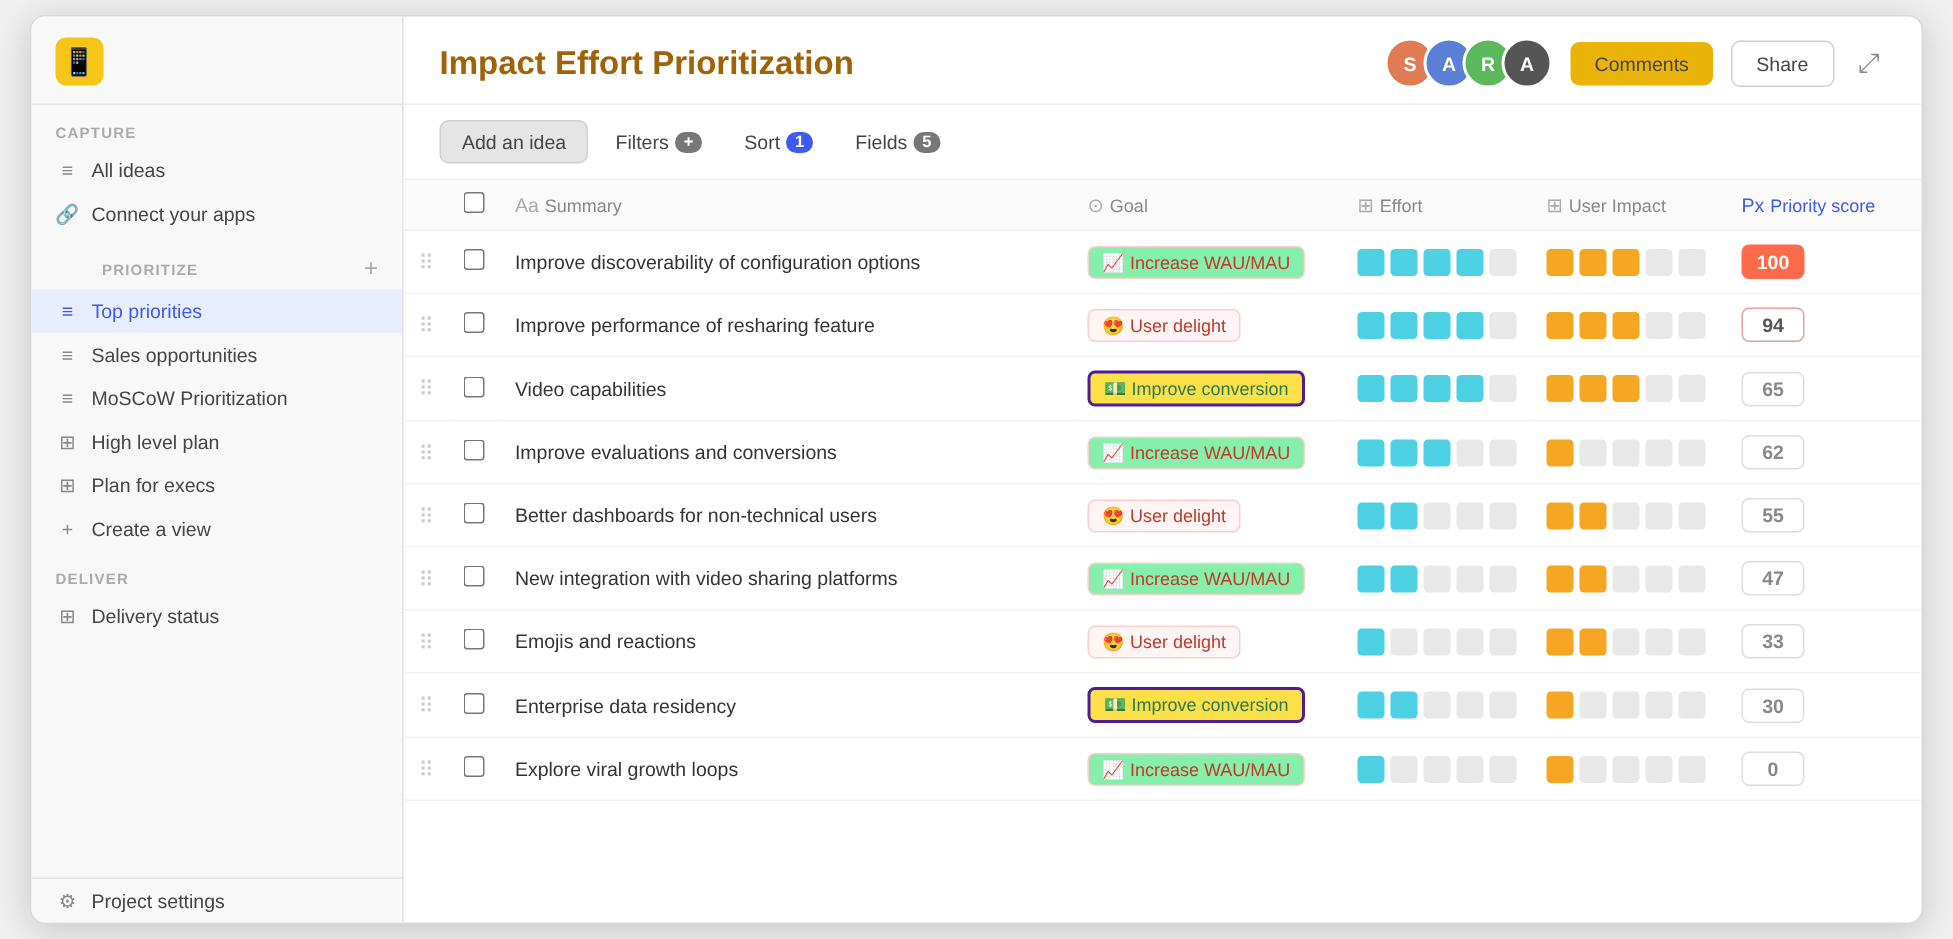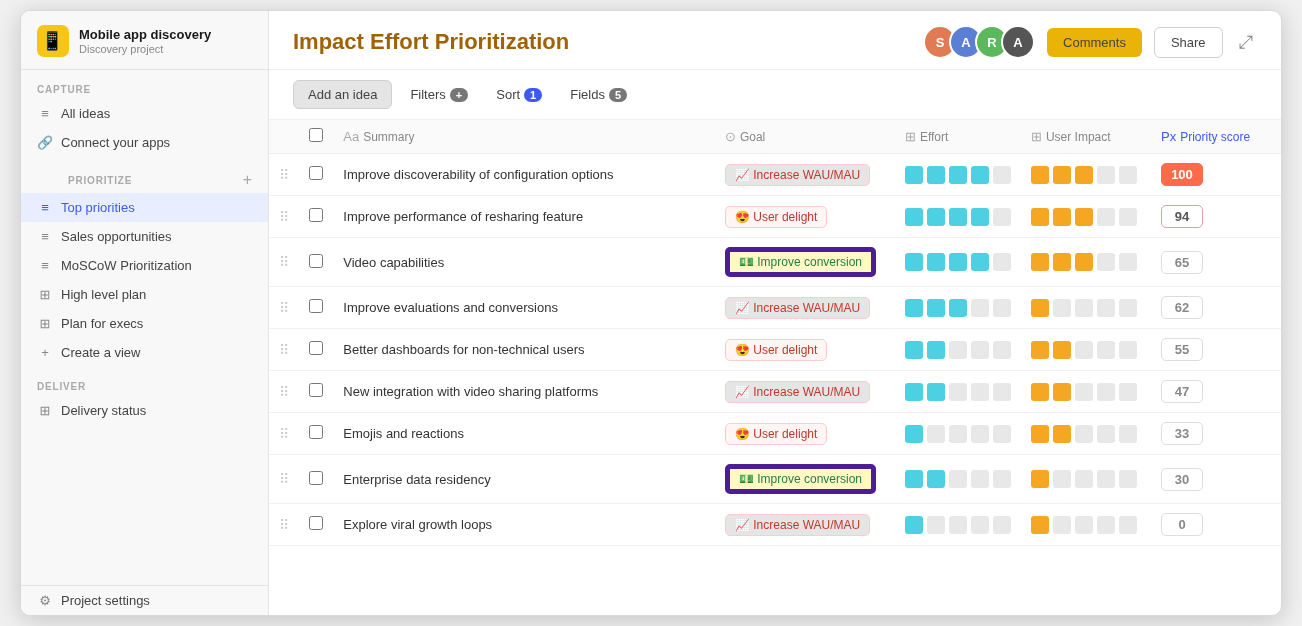--- a/index.html
+++ b/index.html
@@ -288,23 +288,23 @@
     .goal-badge {
       display: inline-flex;
       align-items: center;
       gap: 5px;
       padding: 3px 9px;
       border-radius: 5px;
       font-size: 12px;
       font-weight: 500;
       white-space: nowrap;
     }
-    .goal-wau { background: #e5e5e5; border: 1px solid #fcc; color: #c0392b; }
+    .goal-wau { background: #86efac; border: 1px solid #fcc; color: #c0392b; }
     .goal-delight { background: #fff5f5; border: 1px solid #fcc; color: #c0392b; }
-    .goal-conversion { background: #fef9c3; border: 5px solid #4c1d95; color: #2a7a4b; text-align: right; }
+    .goal-conversion { background: #fde047; border: 2px solid #4c1d95; color: #2a7a4b; text-align: right; }
 
     
     .dots-row {
       display: flex;
       gap: 4px;
     }
     .dot {
       width: 18px;
       height: 18px;
       border-radius: 3px;
@@ -331,24 +331,20 @@
     .priority-score.low { border: 1px solid #ddd; color: #888; }
   </style>
 </head>
 <body>
 
 <div class="app-container">
 
   <div class="sidebar">
     <div class="sidebar-header">
       <div class="sidebar-app-icon">📱</div>
-      <div class="sidebar-header-text">
-        <span class="sidebar-app-name">Mobile app discovery</span>
-        <span class="sidebar-project-name">Discovery project</span>
-      </div>
     </div>
 
     <div class="sidebar-section-label">CAPTURE</div>
 
     <div class="sidebar-item">
       <span class="item-icon">≡</span>
       <span>All ideas</span>
     </div>
     <div class="sidebar-item">
       <span class="item-icon">🔗</span>

